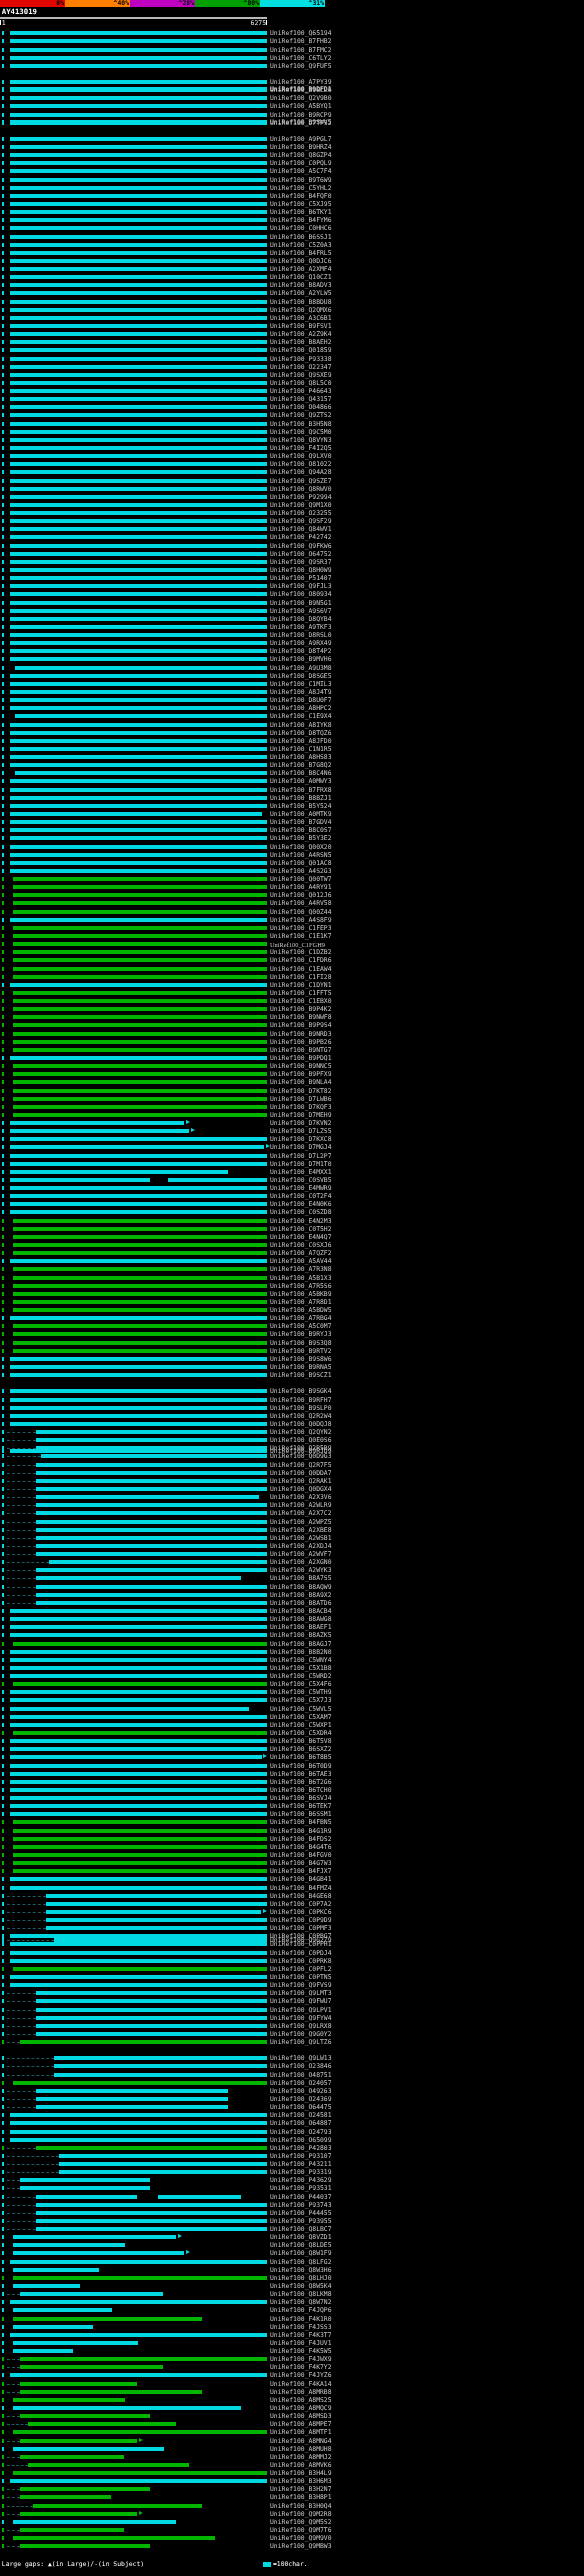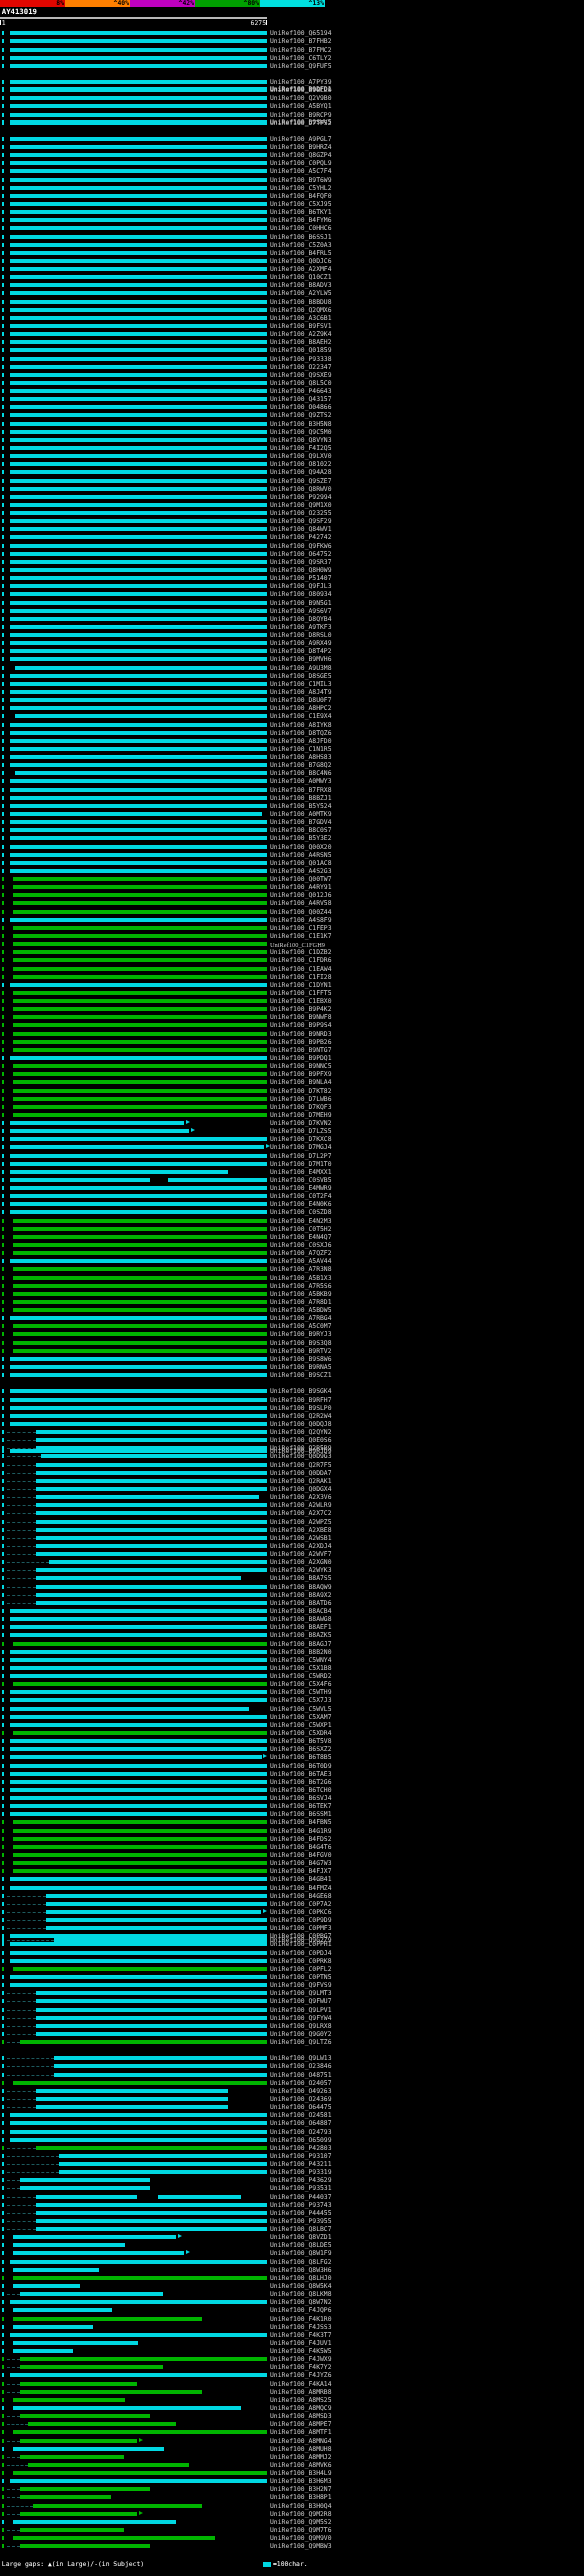--- a/index.html
+++ b/index.html
@@ -1677,17 +1677,17 @@
       </div>
     </div>
 
   <div id="footer-left">Large gaps: ▲(in Large)/-(in Subject)</div>
   <div id="footer-right">
     <span id="footer-swatch" style="background: rgb(0, 216, 226);"></span><span>=100char.</span>
   </div>
 
 <span class="scalelabel" style="left: 27px;">8%</span>
     <span class="scalelabel" style="left: 92px;">^40%</span>
-    <span class="scalelabel" style="left: 157px;">^42%</span>
+    <span class="scalelabel" style="left: 157px;">^28%</span>
     <span class="scalelabel" style="left: 222px;">^80%</span>
-    <span class="scalelabel" style="left: 287px;">^13%</span>
+    <span class="scalelabel" style="left: 287px;">^31%</span>
   </div>
 
 
 </body></html>

